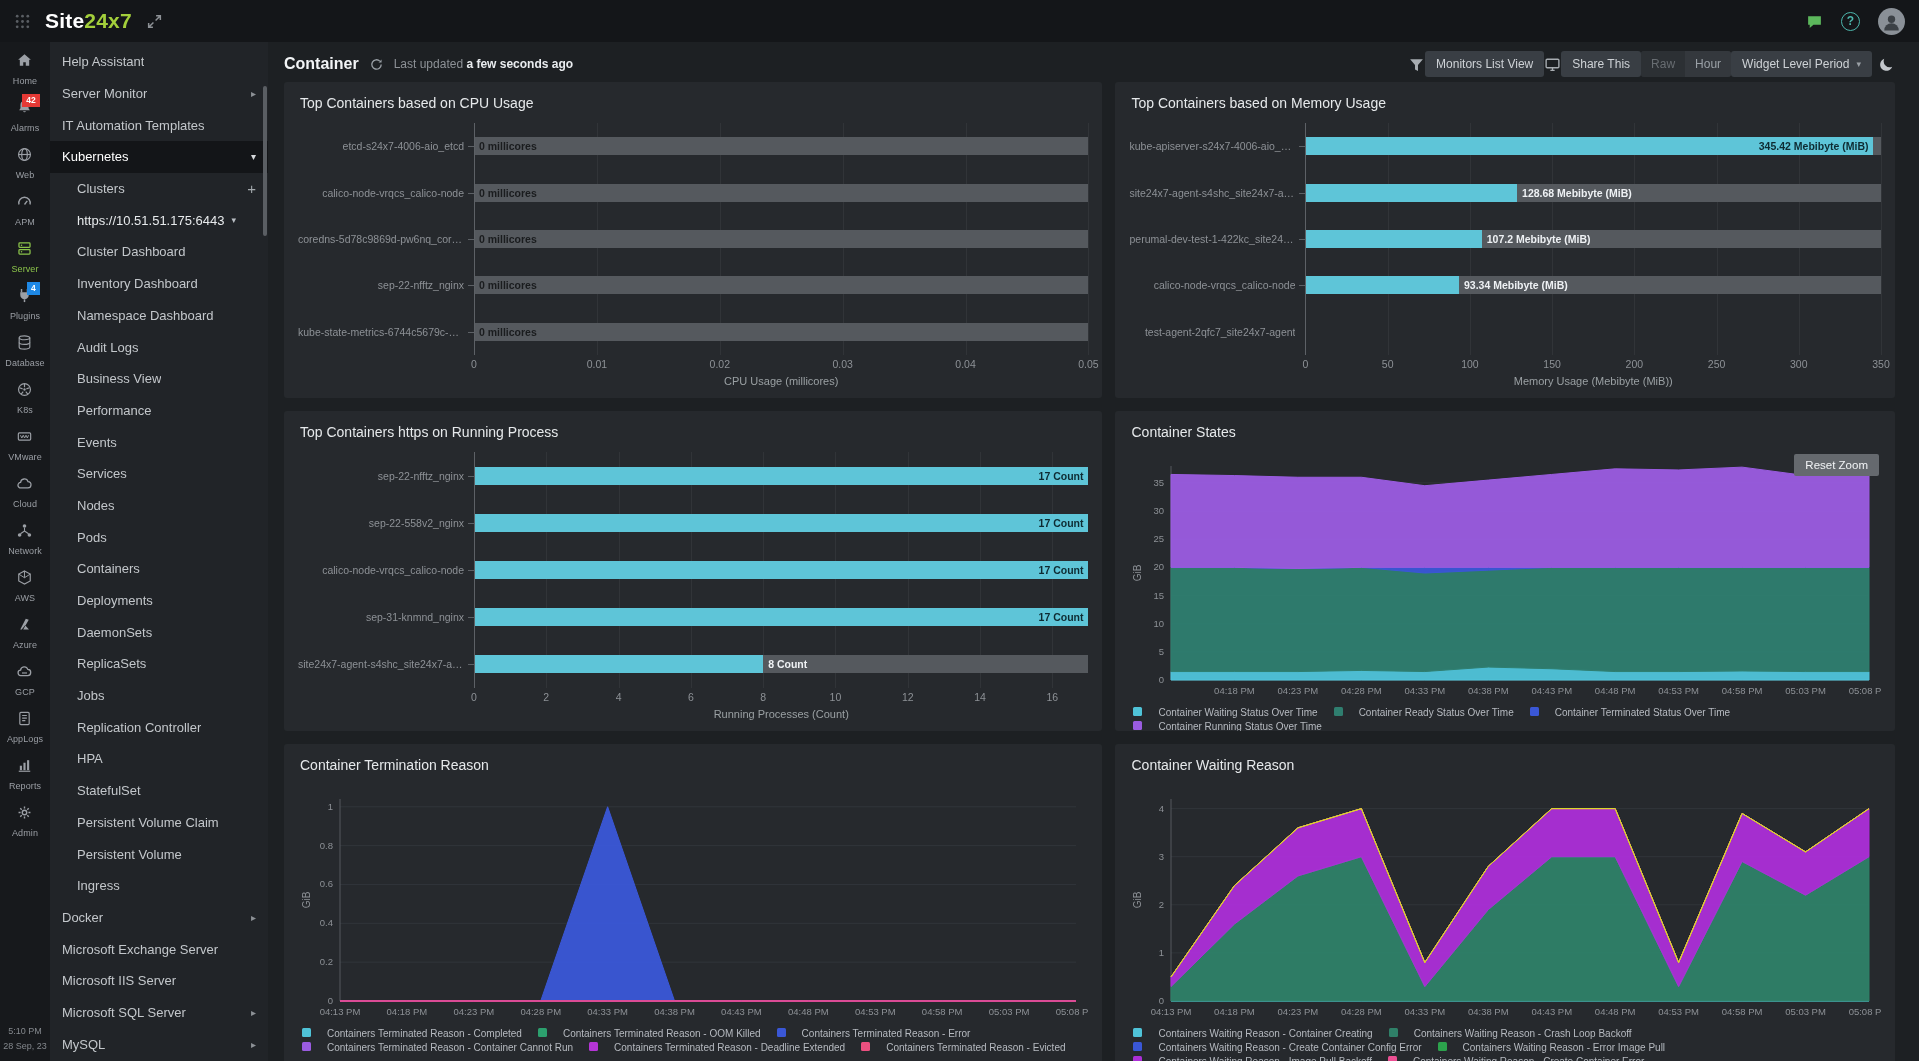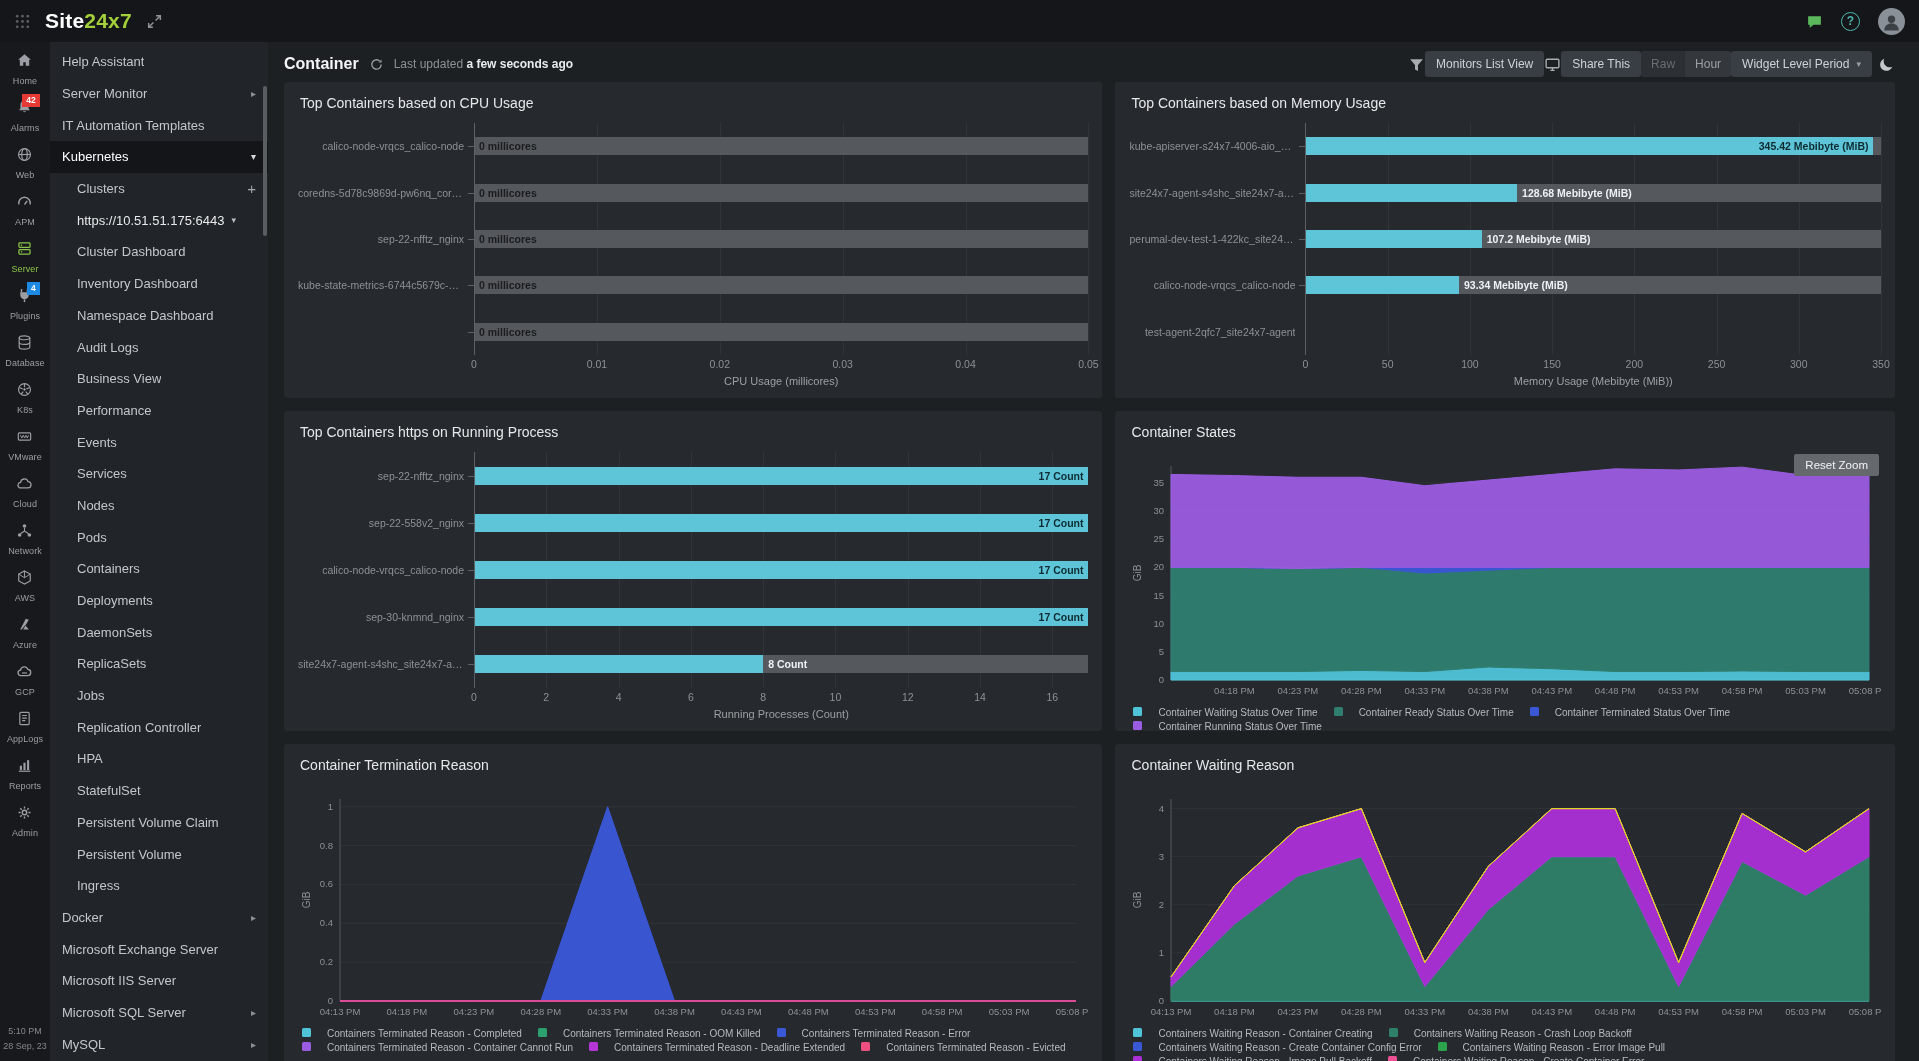--- a/index.html
+++ b/index.html
@@ -426,20 +426,23 @@
       </div>
     </div>
     <div class="grid" id="panels">
         <section class="panel">
           <div class="panel-title">Top Containers based on CPU Usage</div>
           <div class="panel-body">
             <div class="hbar">
               <div class="hbar-main">
                 <div class="hbar-labels">
                   <div class="hbar-label">
+                    <span>etcd-s24x7-4006-aio_etcd</span>
+                  </div>
+                  <div class="hbar-label">
                     <span>calico-node-vrqcs_calico-node</span>
                   </div>
                   <div class="hbar-label">
                     <span>coredns-5d78c9869d-pw6nq_coredns</span>
                   </div>
                   <div class="hbar-label">
                     <span>sep-22-nfftz_nginx</span>
                   </div>
                   <div class="hbar-label">
                     <span>kube-state-metrics-6744c5679c-44jd8_kube-state-metrics</span>
@@ -583,21 +586,21 @@
                   <div class="hbar-label">
                     <span>sep-22-nfftz_nginx</span>
                   </div>
                   <div class="hbar-label">
                     <span>sep-22-558v2_nginx</span>
                   </div>
                   <div class="hbar-label">
                     <span>calico-node-vrqcs_calico-node</span>
                   </div>
                   <div class="hbar-label">
-                    <span>sep-30-knmnd_nginx</span>
+                    <span>sep-31-knmnd_nginx</span>
                   </div>
                   <div class="hbar-label">
                     <span>site24x7-agent-s4shc_site24x7-agent</span>
                   </div>
                 </div>
                 <div class="hbar-bars">
                   <div class="gridline-v" style="left: 0%;"></div>
                   <div class="gridline-v" style="left: 11.7647%;"></div>
                   <div class="gridline-v" style="left: 23.5294%;"></div>
                   <div class="gridline-v" style="left: 35.2941%;"></div>

